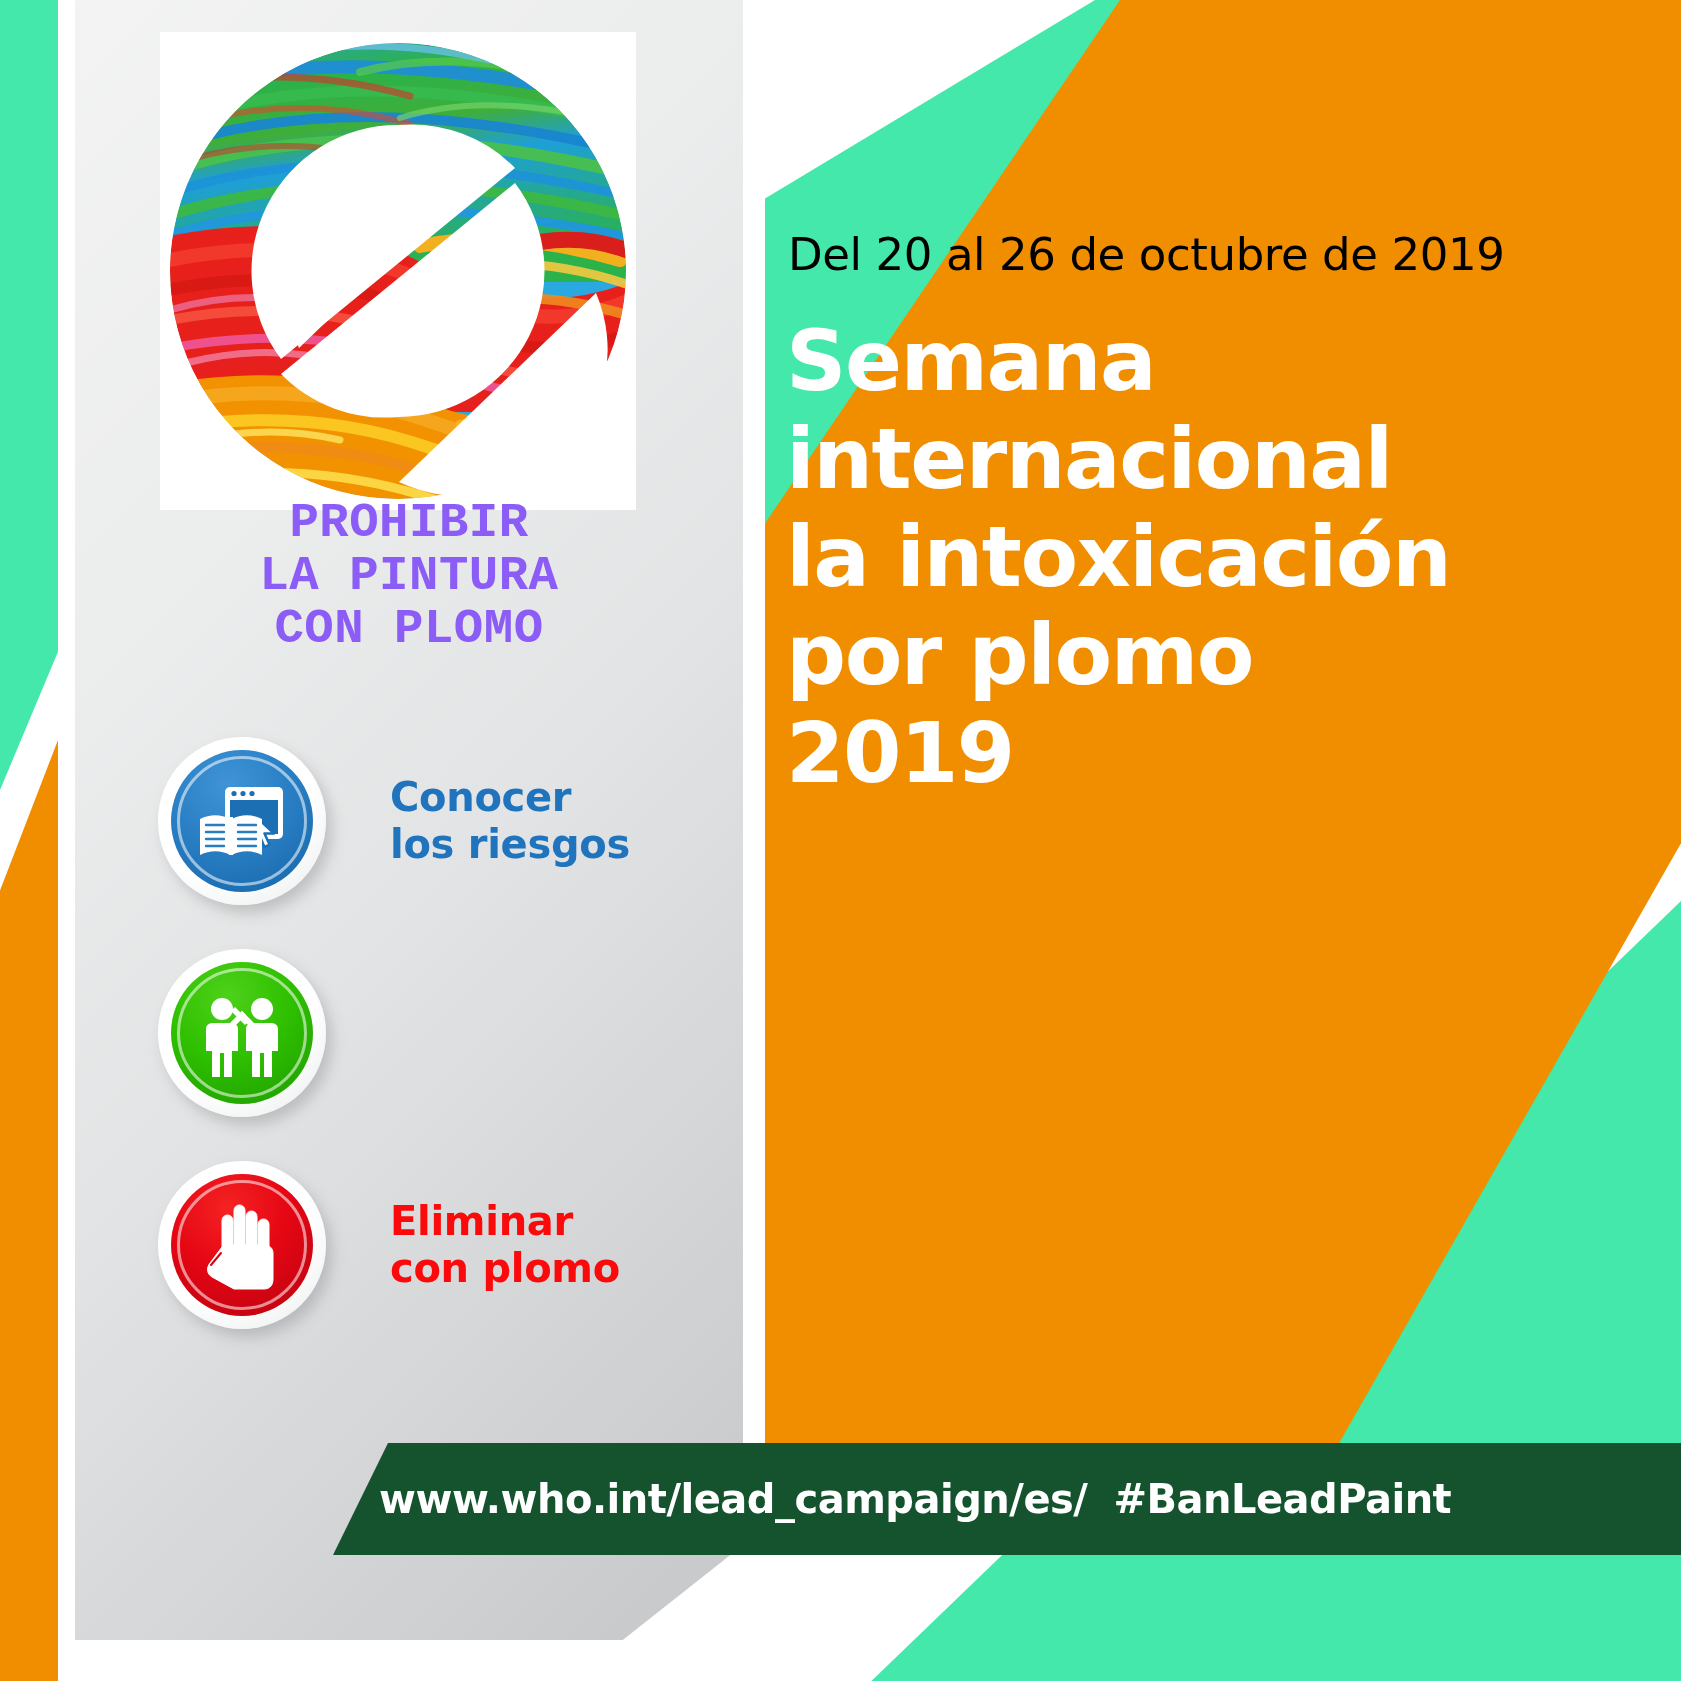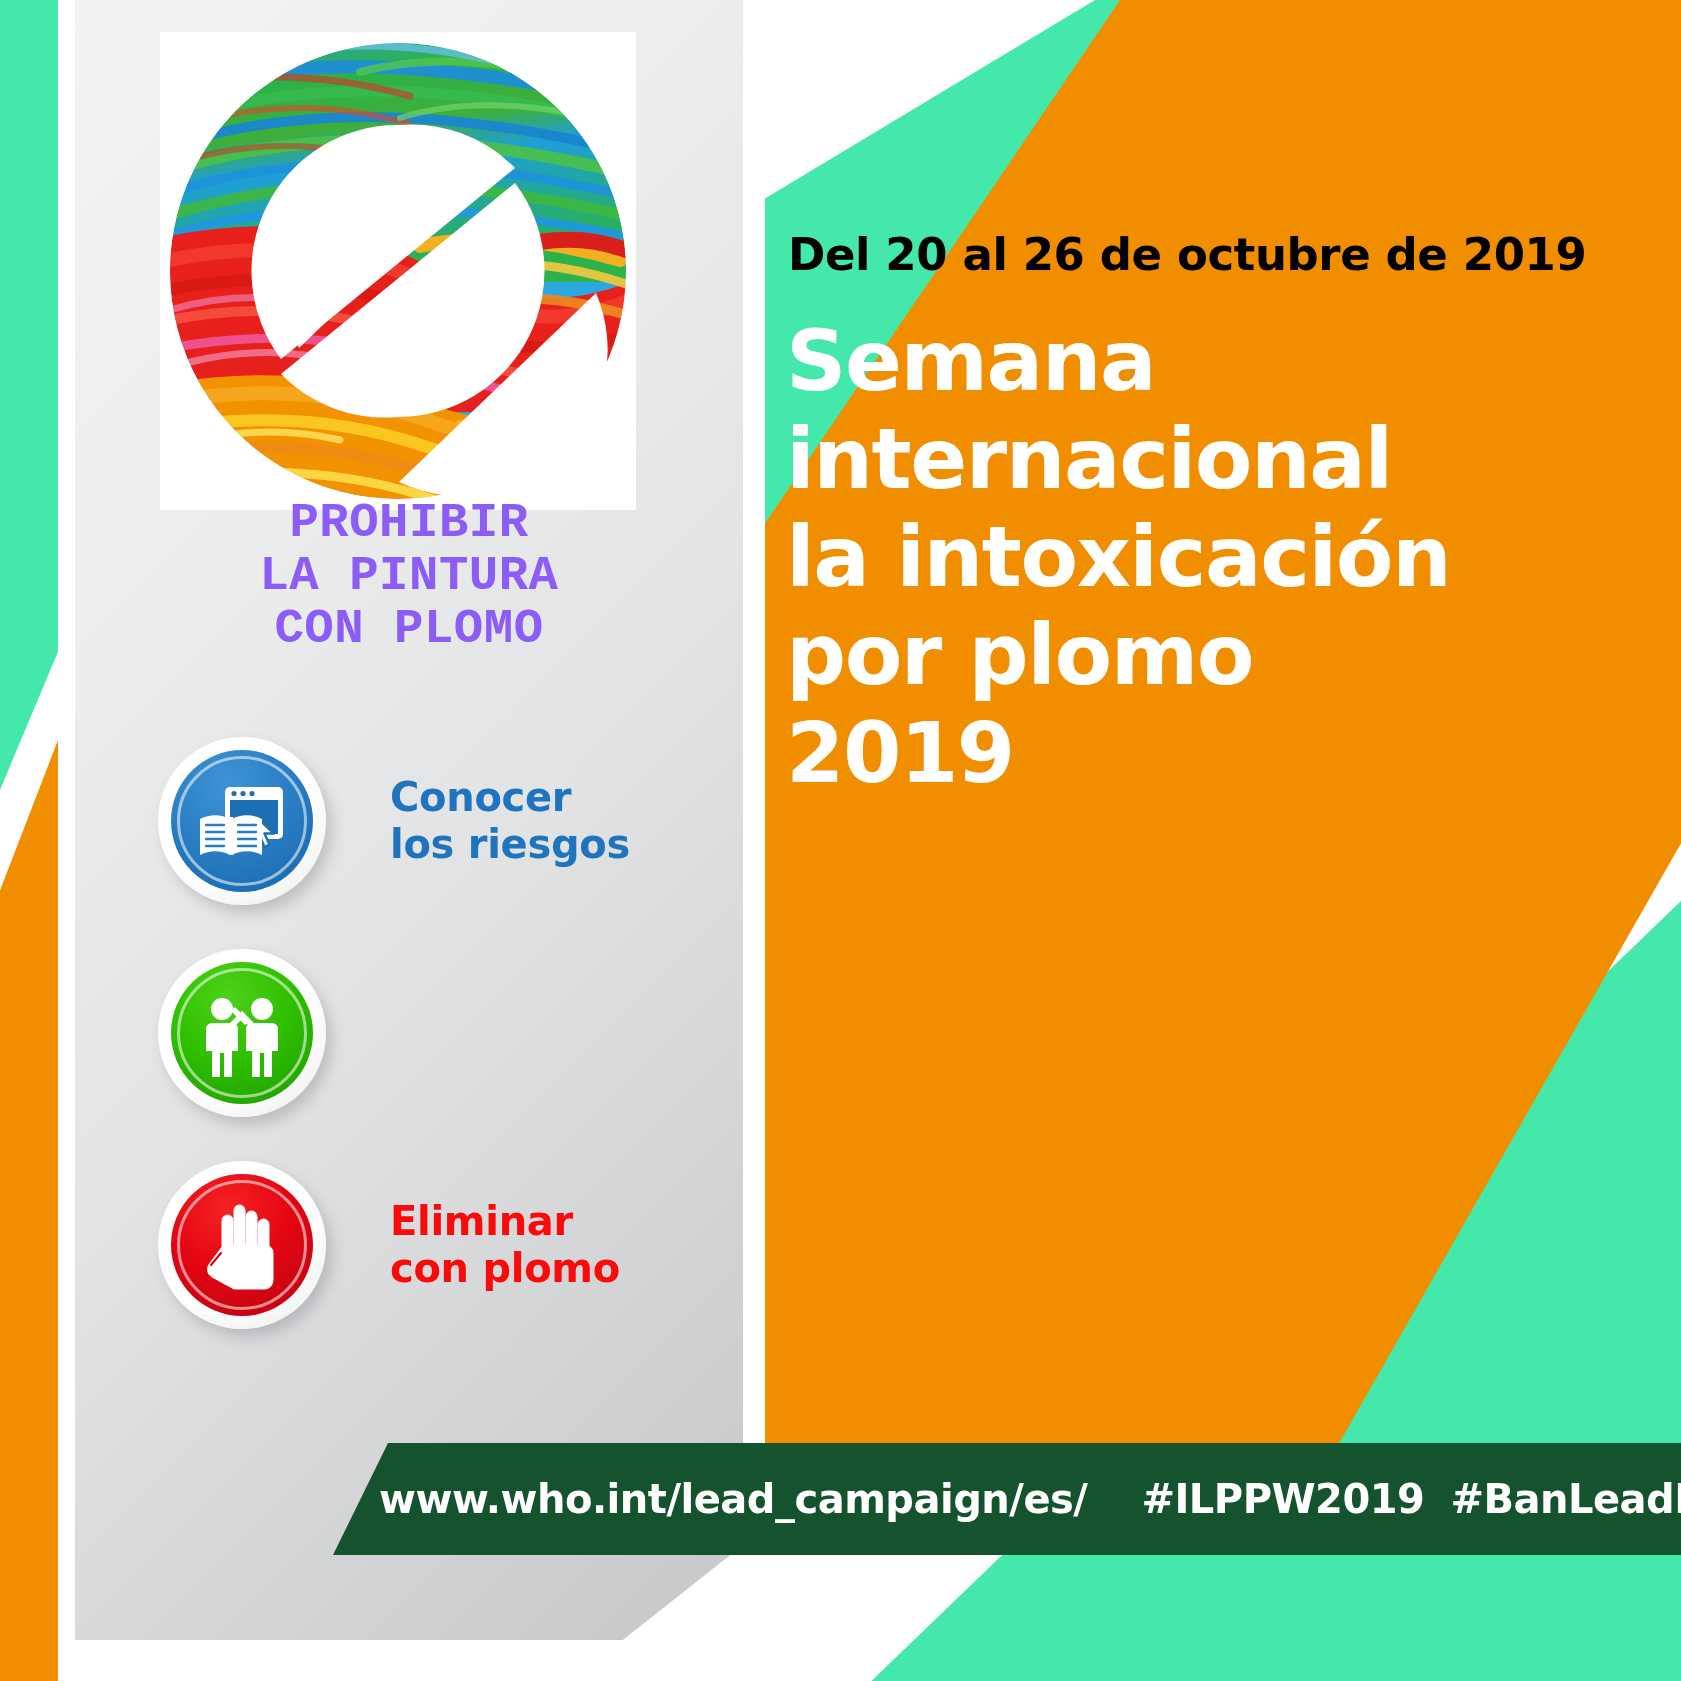--- a/index.html
+++ b/index.html
@@ -221,21 +221,21 @@
   .lbl-blue  { color: #1f74bd; }
   .lbl-green { color: #26c000; }
   .lbl-red   { color: #fa0a0a; }
 
   
   .date-line {
     position: absolute;
     left: 788px;
     top: 228px;
     font-family: "DejaVu Sans", sans-serif;
-    font-weight: bold;
+    font-weight: normal;
     font-size: 45px;
     color: #000000;
     letter-spacing: -0.4px;
     white-space: nowrap;
   }
   .headline {
     position: absolute;
     left: 786px;
     top: 312px;
     width: 760px;
@@ -456,18 +456,17 @@
     <div>Semana</div>
     <div>internacional</div>
     <div>la intoxicación</div>
     <div>por plomo</div>
     <div>2019</div>
   </div>
 
   <div class="footer-bar">
     <div class="footer-inner">
       <span class="footer-url">www.who.int/lead_campaign/es/</span>
-      <span class="footer-tags">#ILPPW2019</span>
       <span class="footer-tags footer-tag2">#BanLeadPaint</span>
     </div>
   </div>
 
 </div>
 
 </body></html>

